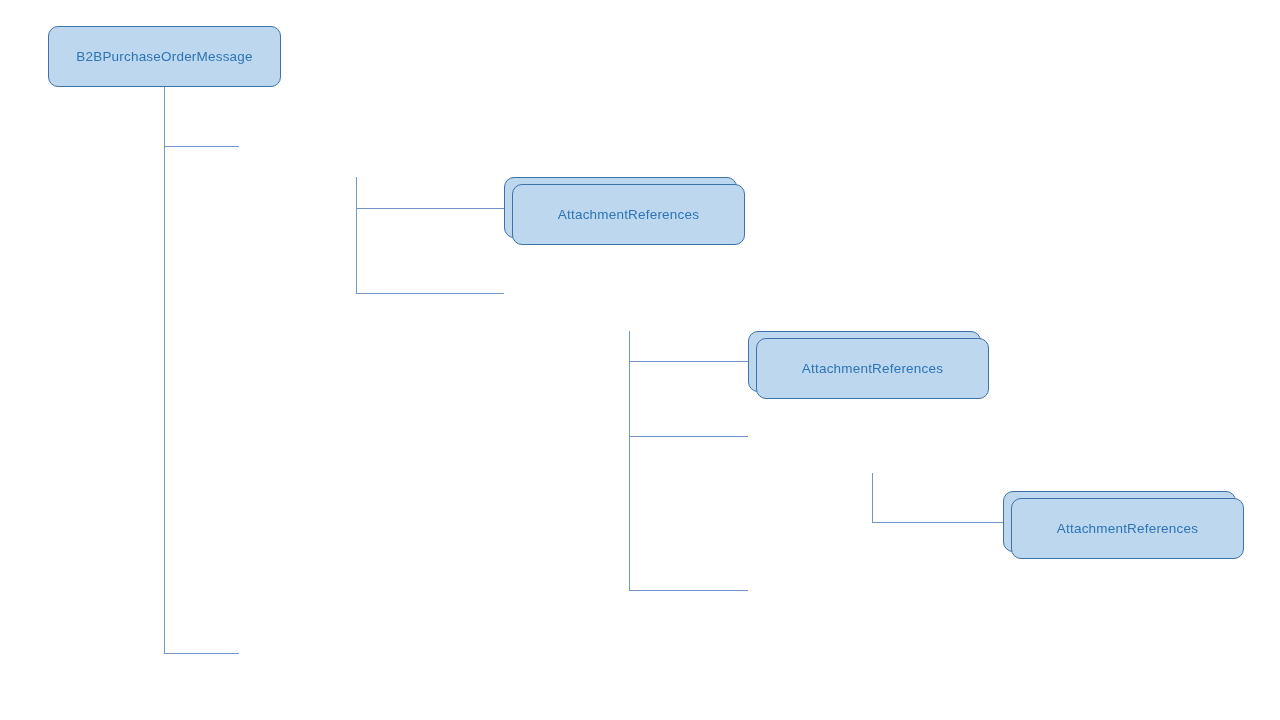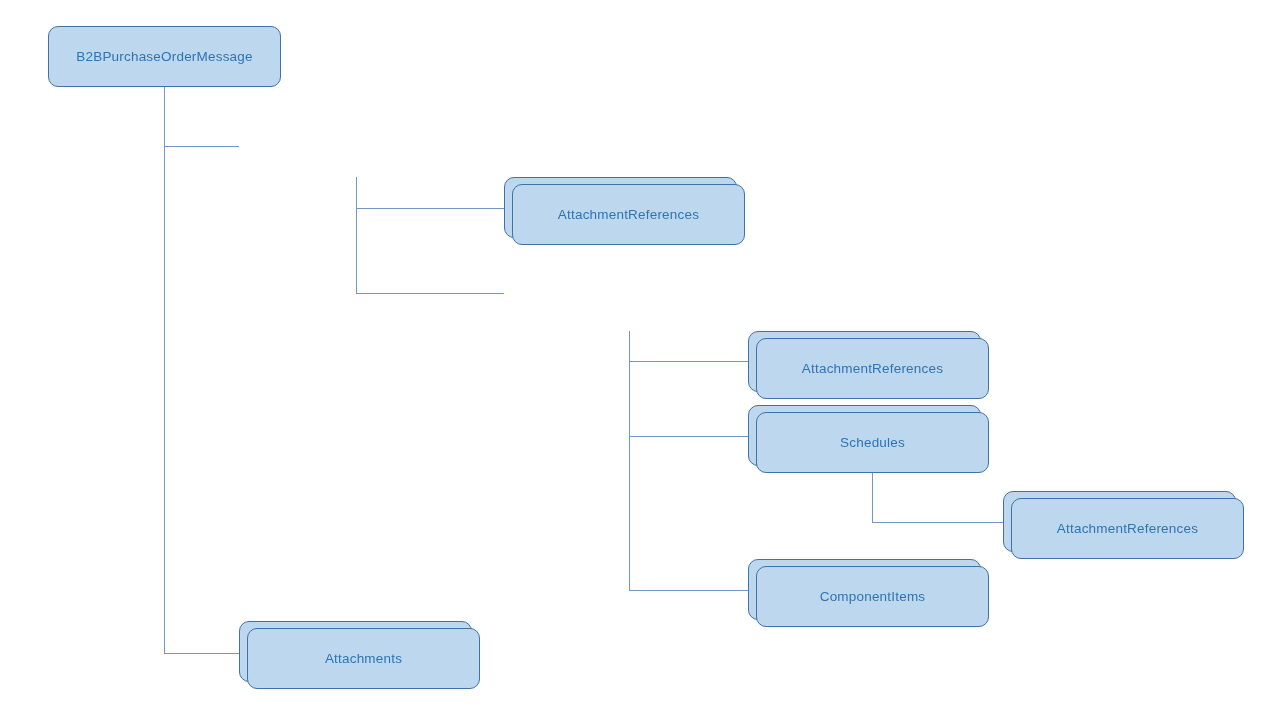--- a/index.html
+++ b/index.html
@@ -90,41 +90,23 @@
   </div>
 
 
   <div class="node" style="left:756px; top:338px;">
     <div class="back-panel"></div>
     <div class="front-panel">
       <span class="label">AttachmentReferences</span>
     </div>
   </div>
 
-  <div class="node" style="left:756px; top:412px;">
-    <div class="back-panel"></div>
-    <div class="front-panel">
-      <span class="label">Schedules</span>
-    </div>
-  </div>
 
   <div class="node" style="left:1011px; top:498px;">
     <div class="back-panel"></div>
     <div class="front-panel">
       <span class="label">AttachmentReferences</span>
     </div>
   </div>
 
-  <div class="node" style="left:756px; top:566px;">
-    <div class="back-panel"></div>
-    <div class="front-panel">
-      <span class="label">ComponentItems</span>
-    </div>
-  </div>
 
-  <div class="node" style="left:247px; top:628px;">
-    <div class="back-panel"></div>
-    <div class="front-panel">
-      <span class="label">Attachments</span>
-    </div>
-  </div>
 
 </div>
 
 </body></html>

